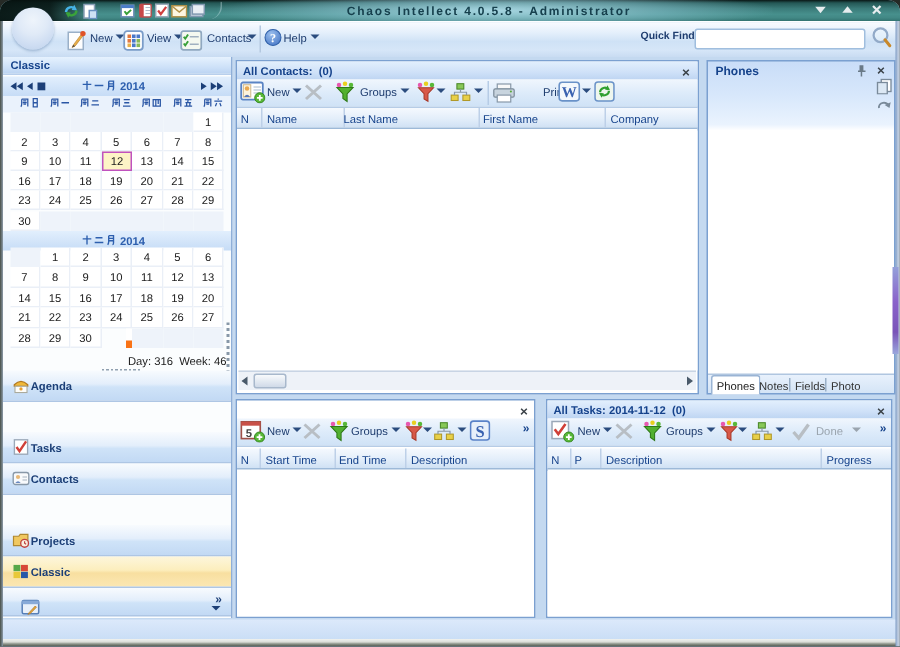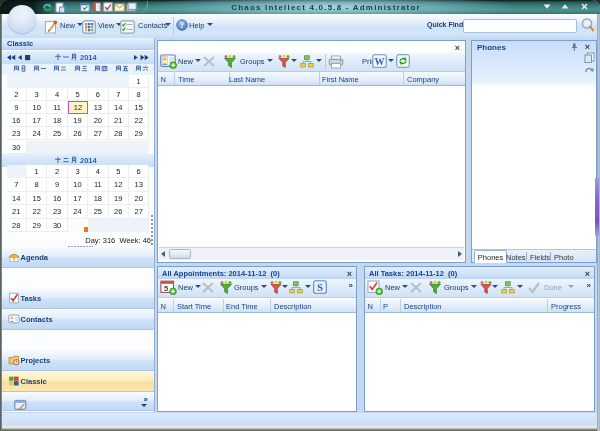--- a/index.html
+++ b/index.html
@@ -353,20 +353,21 @@
             <rect x="0.8" y="1.4" width="11" height="8.8" rx="1" fill="#e8f0fa" stroke="#5880b8" stroke-width="1"></rect>
             <rect x="0.8" y="1.4" width="11" height="2.4" fill="#88aad8"></rect>
             <path d="M9.5 5 L5.5 9.3 L4.6 10.6 L6.2 10 L10.3 5.8 Z" fill="#e8a838" stroke="#b07828" stroke-width="0.5"></path>
           </svg>
         </div>
       </div>
 <div style="position:absolute;right:6px;top:357px;font-size:8px;font-weight:bold;color:#1c3f77;">»</div>
 <div style="position:absolute;right:7px;top:366px;width:0;height:0;border-left:3px solid transparent;border-right:3px solid transparent;border-top:3px solid #1c3f77;"></div>
 </div>
 <div class="panel" style="left:157px;top:40px;width:309px;height:223px;">
+<div class="phead">All Contacts:&nbsp; (0)</div>
 <div class="px" style="right:5px;top:2px;">×</div>
 <div class="ptool"></div>
 <div style="position:absolute;left:2px;top:13px;">
         <svg width="17" height="15" viewBox="0 0 17 15">
           <rect x="0.8" y="1" width="14.4" height="11.4" rx="1.2" fill="#fff" stroke="#5a84c4" stroke-width="1.2"></rect>
           <rect x="2.2" y="2.5" width="5" height="8.2" fill="#fdf3dc" stroke="#c8b080" stroke-width="0.6"></rect>
           <circle cx="4.7" cy="5" r="1.5" fill="#e8a850"></circle>
           <path d="M2.7 10.7 Q4.7 7.6 6.7 10.7" fill="#5878b8"></path>
           <path d="M9 4 H14 M9 6 H14 M9 8 H13" stroke="#a8bcd0" stroke-width="0.8"></path>
           <circle cx="13.2" cy="11.2" r="3.4" fill="#58b838" stroke="#2e8018" stroke-width="0.6"></circle>
@@ -428,21 +429,21 @@
           <rect x="0.7" y="0.7" width="12.6" height="12.6" rx="2" fill="#eef6ee" stroke="#6a92c8" stroke-width="1"></rect>
           <path d="M4 7.5 A3.2 3.2 0 0 1 9.8 5.8" fill="none" stroke="#30a030" stroke-width="1.4"></path>
           <path d="M10 6.5 A3.2 3.2 0 0 1 4.2 8.2" fill="none" stroke="#30a030" stroke-width="1.4"></path>
           <path d="M9 2.8 L10.6 6 L7.4 5.8 Z" fill="#30a030"></path>
           <path d="M5 11.2 L3.4 8 L6.6 8.2 Z" fill="#30a030"></path>
         </svg>
       </div>
 <div class="pcols" style="top:31px;">
         <div class="col" style="left:2.5px;">N</div>
         <div class="cdiv" style="left:16px;"></div>
-        <div class="col" style="left:20px;">Time</div>
+        <div class="col" style="left:20px;">Name</div>
         <div class="cdiv" style="left:71px;"></div>
         <div class="col" style="left:71px;">Last Name</div>
         <div class="cdiv" style="left:161px;"></div>
         <div class="col" style="left:164px;">First Name</div>
         <div class="cdiv" style="left:245px;"></div>
         <div class="col" style="left:249px;">Company</div>
       </div>
 <div style="position:absolute;left:0;top:46px;right:0;bottom:15px;background:#fff;"></div>
 <div style="position:absolute;left:1px;right:1px;bottom:2px;height:13px;background:#eef2f8;border-top:1px solid #c8d4e4;">
         <div style="position:absolute;left:2px;top:3px;width:0;height:0;border-top:3.5px solid transparent;border-bottom:3.5px solid transparent;border-right:4px solid #4a5a6a;"></div>
@@ -474,21 +475,20 @@
 <div style="position:absolute;left:0;right:0;bottom:0;height:13px;background:linear-gradient(#e8f1fc,#d4e4f6);border-top:1px solid #b0c6e0;">
         <div style="position:absolute;left:2px;top:0;width:33px;height:13px;background:#fff;border:1px solid #9ab4d4;border-bottom:none;border-radius:2px 2px 0 0;font-size:7.5px;color:#222;text-align:center;padding-top:2px;">Phones</div>
         <div class="tabrow" style="left:34px;top:3px;">Notes</div>
         <div style="position:absolute;left:54px;top:2px;width:1px;height:9px;background:#9ab0c8;"></div>
         <div class="tabrow" style="left:58px;top:3px;">Fields</div>
         <div style="position:absolute;left:78px;top:2px;width:1px;height:9px;background:#9ab0c8;"></div>
         <div class="tabrow" style="left:82px;top:3px;">Photo</div>
       </div>
 </div>
 <div class="panel" style="left:157px;top:266px;width:200px;height:146px;">
-<div class="phead">All Appointments: 2014-11-12&nbsp; (0)</div>
 <div class="px" style="right:4px;top:2px;">×</div>
 <div class="ptool"></div>
 <div style="position:absolute;left:2px;top:13px;">
         <svg width="17" height="15" viewBox="0 0 17 15">
           <rect x="0.9" y="1.2" width="12.6" height="11.2" fill="#fff" stroke="#a05048" stroke-width="1.1"></rect>
           <rect x="0.9" y="1.2" width="12.6" height="2.6" fill="#c85048"></rect>
           <text x="6" y="11" font-size="7.5" font-weight="bold" fill="#444" text-anchor="middle">5</text>
           <circle cx="13" cy="11.4" r="3.4" fill="#58b838" stroke="#2e8018" stroke-width="0.6"></circle>
           <path d="M13 9.5 V13.3 M11.1 11.4 H14.9" stroke="#fff" stroke-width="1.2"></path>
         </svg>

